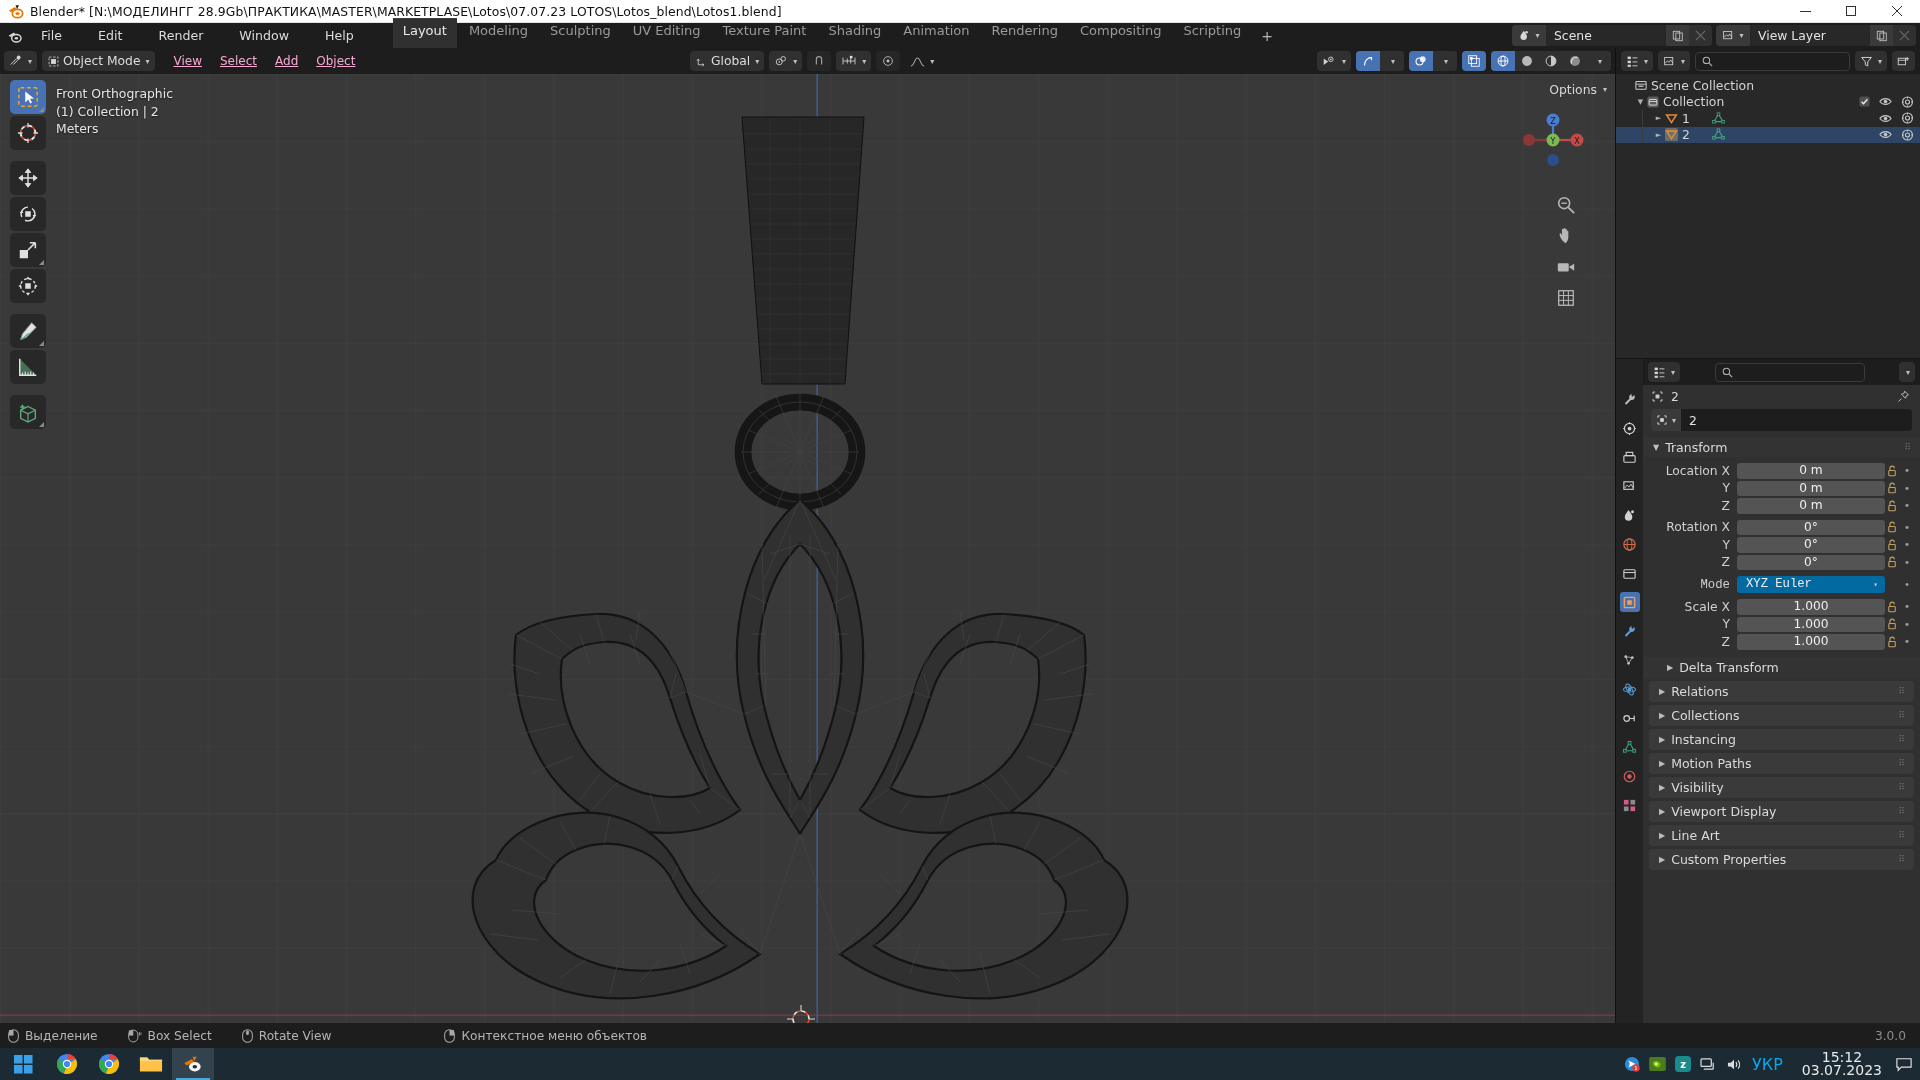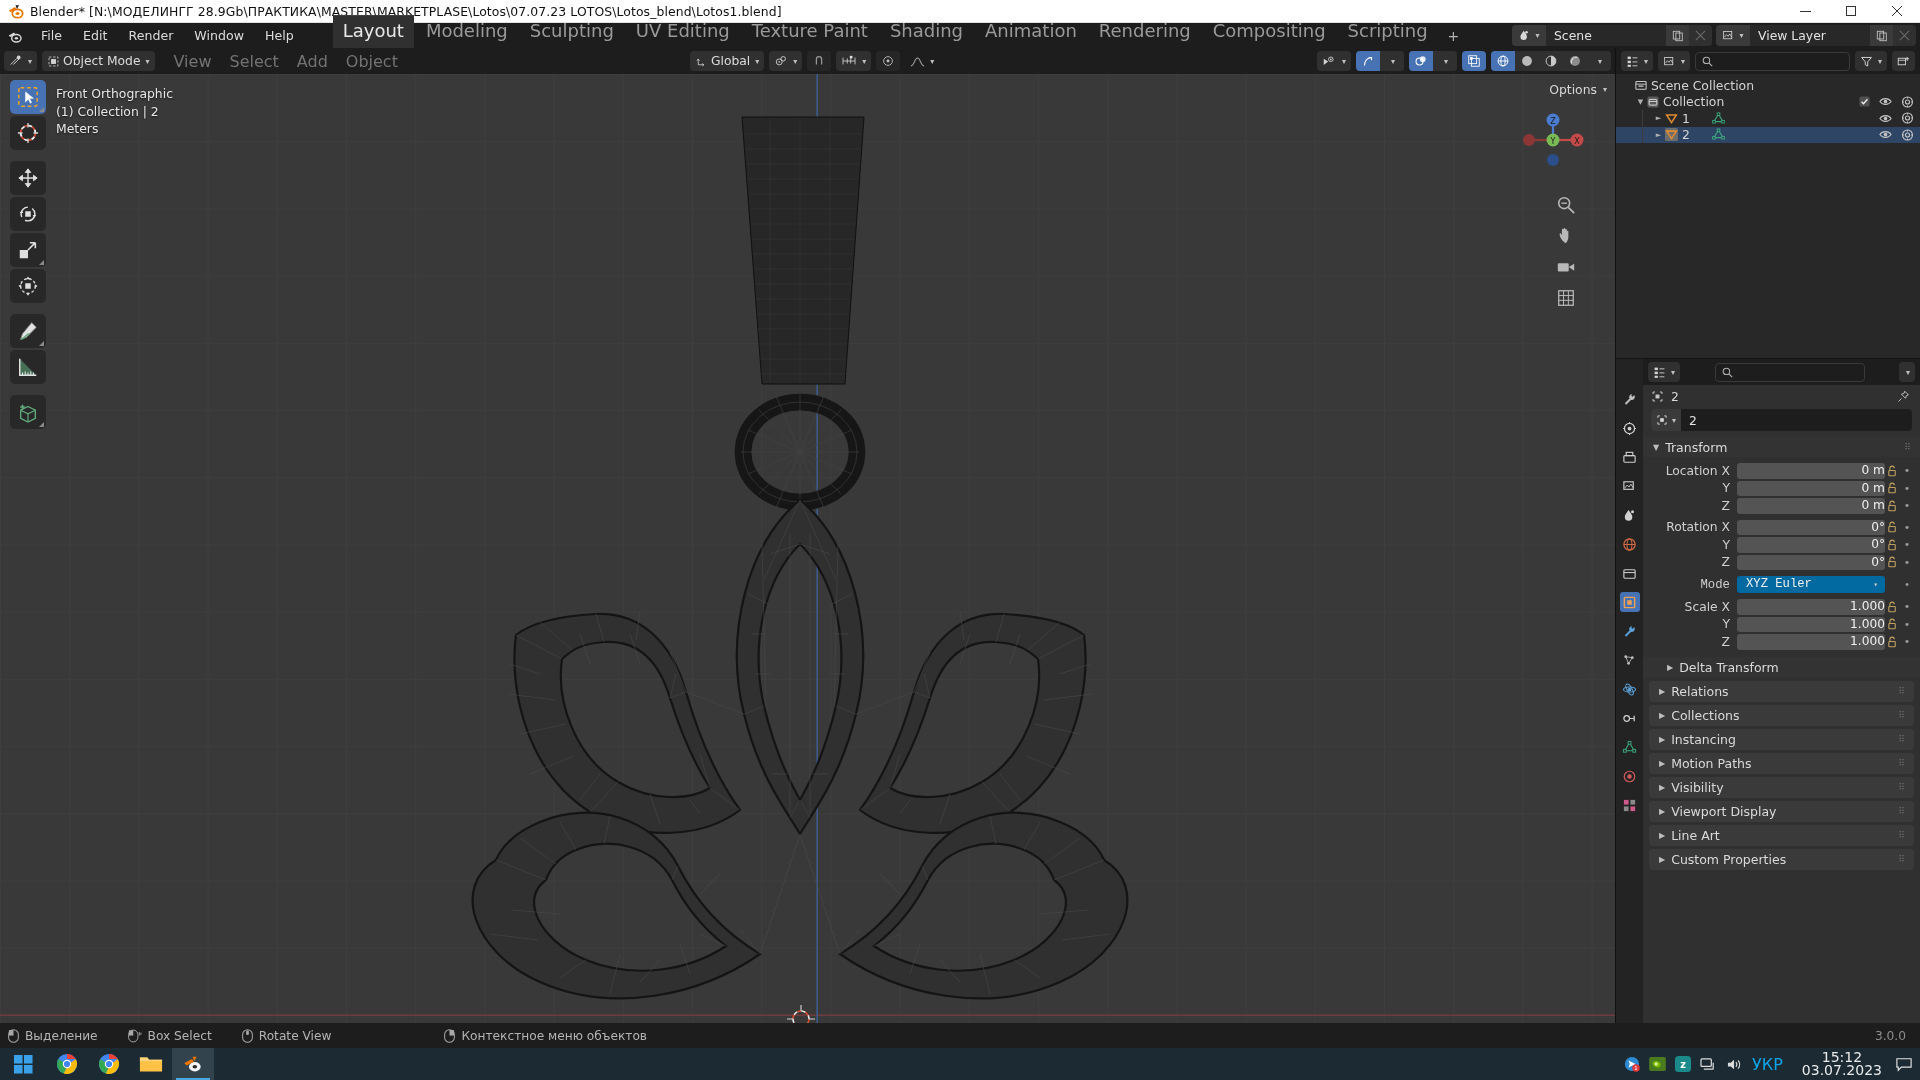--- a/index.html
+++ b/index.html
@@ -20,24 +20,24 @@
   .titlebar .blender-logo svg { display:block; }
   .titlebar .tb-text { white-space:nowrap; letter-spacing:0.1px; font-size:12.4px;}
   .titlebar .spacer { flex:1 1 auto; }
   .wincontrols { display:flex; height:22px; }
   .wincontrols div { width:46px; height:22px; display:flex; align-items:center; justify-content:center; color:#222; font-size:11px;}
   .wincontrols svg { display:block; }
 
   
   .topbar { height:25px; background:#1d1d1d; display:flex; align-items:center; flex:0 0 25px; padding-left:6px; position:relative;}
   .bl-icon { width:18px; height:18px; margin-right:8px; flex:0 0 18px;}
-  .menu { display:flex; align-items:center; gap:3px; }
+  .menu { display:flex; align-items:center; gap:18px; }
   .menu span { padding:3px 9px; color:#dcdcdc; font-size:12.6px; border-radius:3px; }
   .wsTabs { display:flex; align-items:center; margin-left:30px; gap:2px; }
-  .wsTabs .tab { padding:4px 10px 15px; font-size:18px; color:#9a9a9a; position:relative; }
+  .wsTabs .tab { padding:4px 10px 15px; font-size:13px; color:#9a9a9a; position:relative; }
   .wsTabs .tab.active { background:#303030; color:#e8e8e8; border-top:1px solid #3d3d3d;}
   .wsTabs .plus { padding:3px 8px; color:#b5b5b5; font-size:14px;}
   .topbar-right { position:absolute; right:4px; top:2px; display:flex; align-items:center; gap:4px; height:21px;}
   .idblock { display:flex; align-items:center; height:21px; background:#282828; border-radius:4px; overflow:hidden;}
   .idblock .ib-ico { width:34px; height:21px; background:#3a3a3a; display:flex; align-items:center; justify-content:center; gap:2px;}
   .idblock .ib-name { background:#282828; min-width:120px; padding:0 8px; font-size:12.4px; color:#e2e2e2; line-height:21px;}
   .idblock .ib-btn { width:23px; height:21px; background:#3a3a3a; display:flex; align-items:center; justify-content:center;}
   .idblock .ib-btn.dim { opacity:.45;}
 
   
@@ -46,21 +46,21 @@
   .rightcol { width:305px; flex:0 0 305px; display:flex; flex-direction:column; background:#1d1d1d;}
 
   
   .vpheader { height:26px; background:#1d1d1d; display:flex; align-items:center; gap:5px; padding:0 4px; flex:0 0 26px; position:relative;}
   .hbtn { height:20px; display:flex; align-items:center; gap:3px; background:#303030; border-radius:4px; padding:0 5px; font-size:12.3px; color:#dcdcdc;}
   .hbtn.flat { background:transparent; }
   .hbtn.on { background:#4772b3;}
   .hbtn.dark { background:#262626;}
   .chev { font-size:8px; color:#c0c0c0; padding-left:2px;}
   .vmenu { display:flex; gap:2px; margin-left:6px;}
-  .vmenu span { padding:2px 8px; font-size:16px; color:#737373; border-radius:3px;}
+  .vmenu span { padding:2px 8px; font-size:12px; color:#f9a8d4; border-radius:3px;text-decoration:underline;}
   .seg { display:flex; height:20px; border-radius:4px; overflow:hidden; background:#303030;}
   .seg .s { width:24px; display:flex; align-items:center; justify-content:center; background:#303030;}
   .seg .s.on { background:#4772b3;}
   .vph-right { position:absolute; right:4px; display:flex; align-items:center; gap:5px;}
 
   
   .viewport { flex:1 1 auto; position:relative; background:#393939; overflow:hidden;}
   .vp-grid { position:absolute; inset:0; }
   .vp-text { position:absolute; left:56px; top:11px; font-size:12.4px; color:#e6e6e6; line-height:17.5px; text-shadow:0 1px 2px rgba(0,0,0,.6);}
   .vp-options { position:absolute; right:8px; top:8px; font-size:12.4px; color:#d6d6d6; display:flex; align-items:center; gap:4px;}
@@ -98,21 +98,21 @@
   .bcrumb { height:22px; display:flex; align-items:center; padding:0 8px; gap:7px; font-size:12.4px; color:#d7d7d7; position:relative;}
   .idrow { height:22px; margin:2px 8px 6px 8px; display:flex; background:#1d1d1d; border-radius:4px; overflow:hidden; align-items:center;}
   .idrow .ico { width:30px; display:flex; align-items:center; justify-content:center; gap:2px; background:#3a3a3a; height:22px;}
   .idrow .nm { padding-left:8px; font-size:12.4px; color:#e4e4e4;}
   .panel-head { height:20px; display:flex; align-items:center; gap:6px; padding-left:10px; font-size:12.5px; color:#dadada; background:#333333; position:relative;}
   .panel-head.closed { background:#3a3a3a; margin:3px 6px 0 6px; border-radius:4px; height:21px;}
   .panel-head .grip { position:absolute; right:8px; color:#6d6d6d; font-size:9px; letter-spacing:1px;}
   .arrow { font-size:8px; color:#bdbdbd; display:inline-block;}
   .prow { height:17.5px; display:flex; align-items:center; margin:0 6px; gap:0;}
   .prow .plab { width:88px; text-align:right; font-size:12.3px; color:#cfcfcf; padding-right:7px;}
-  .pfield { flex:1 1 auto; height:15.5px; background:#545454; border-radius:3px; text-align:right; font-size:12.2px; color:#f0f0f0; line-height:15.5px;}
+  .pfield { flex:1 1 auto; height:15.5px; background:#545454; border-radius:3px; text-align:center; font-size:12.2px; color:#f0f0f0; line-height:15.5px;}
   .pfield.dropdown { background:#0369a1; text-align:left; padding-left:9px; position:relative; height:17px; line-height:17px;}
   .pfield.dropdown .dc { position:absolute; right:7px; top:0; font-size:8px; color:#c5c5c5;}
   .prow .lock { width:15px; display:flex; align-items:center; justify-content:center;}
   .prow .dot { width:14px; text-align:center; color:#9a9a9a; font-size:11px;}
   .gap4 { height:4px;}
 
   
   .statusbar { height:25px; flex:0 0 25px; background:#1d1d1d; display:flex; align-items:center; padding:0 8px; gap:0; font-size:12.2px; color:#b4b4b4; position:relative;}
   .sb-item { display:flex; align-items:center; gap:6px; margin-right:30px;}
   .sb-ver { position:absolute; right:14px; color:#8e8e8e; font-size:12.2px;}

